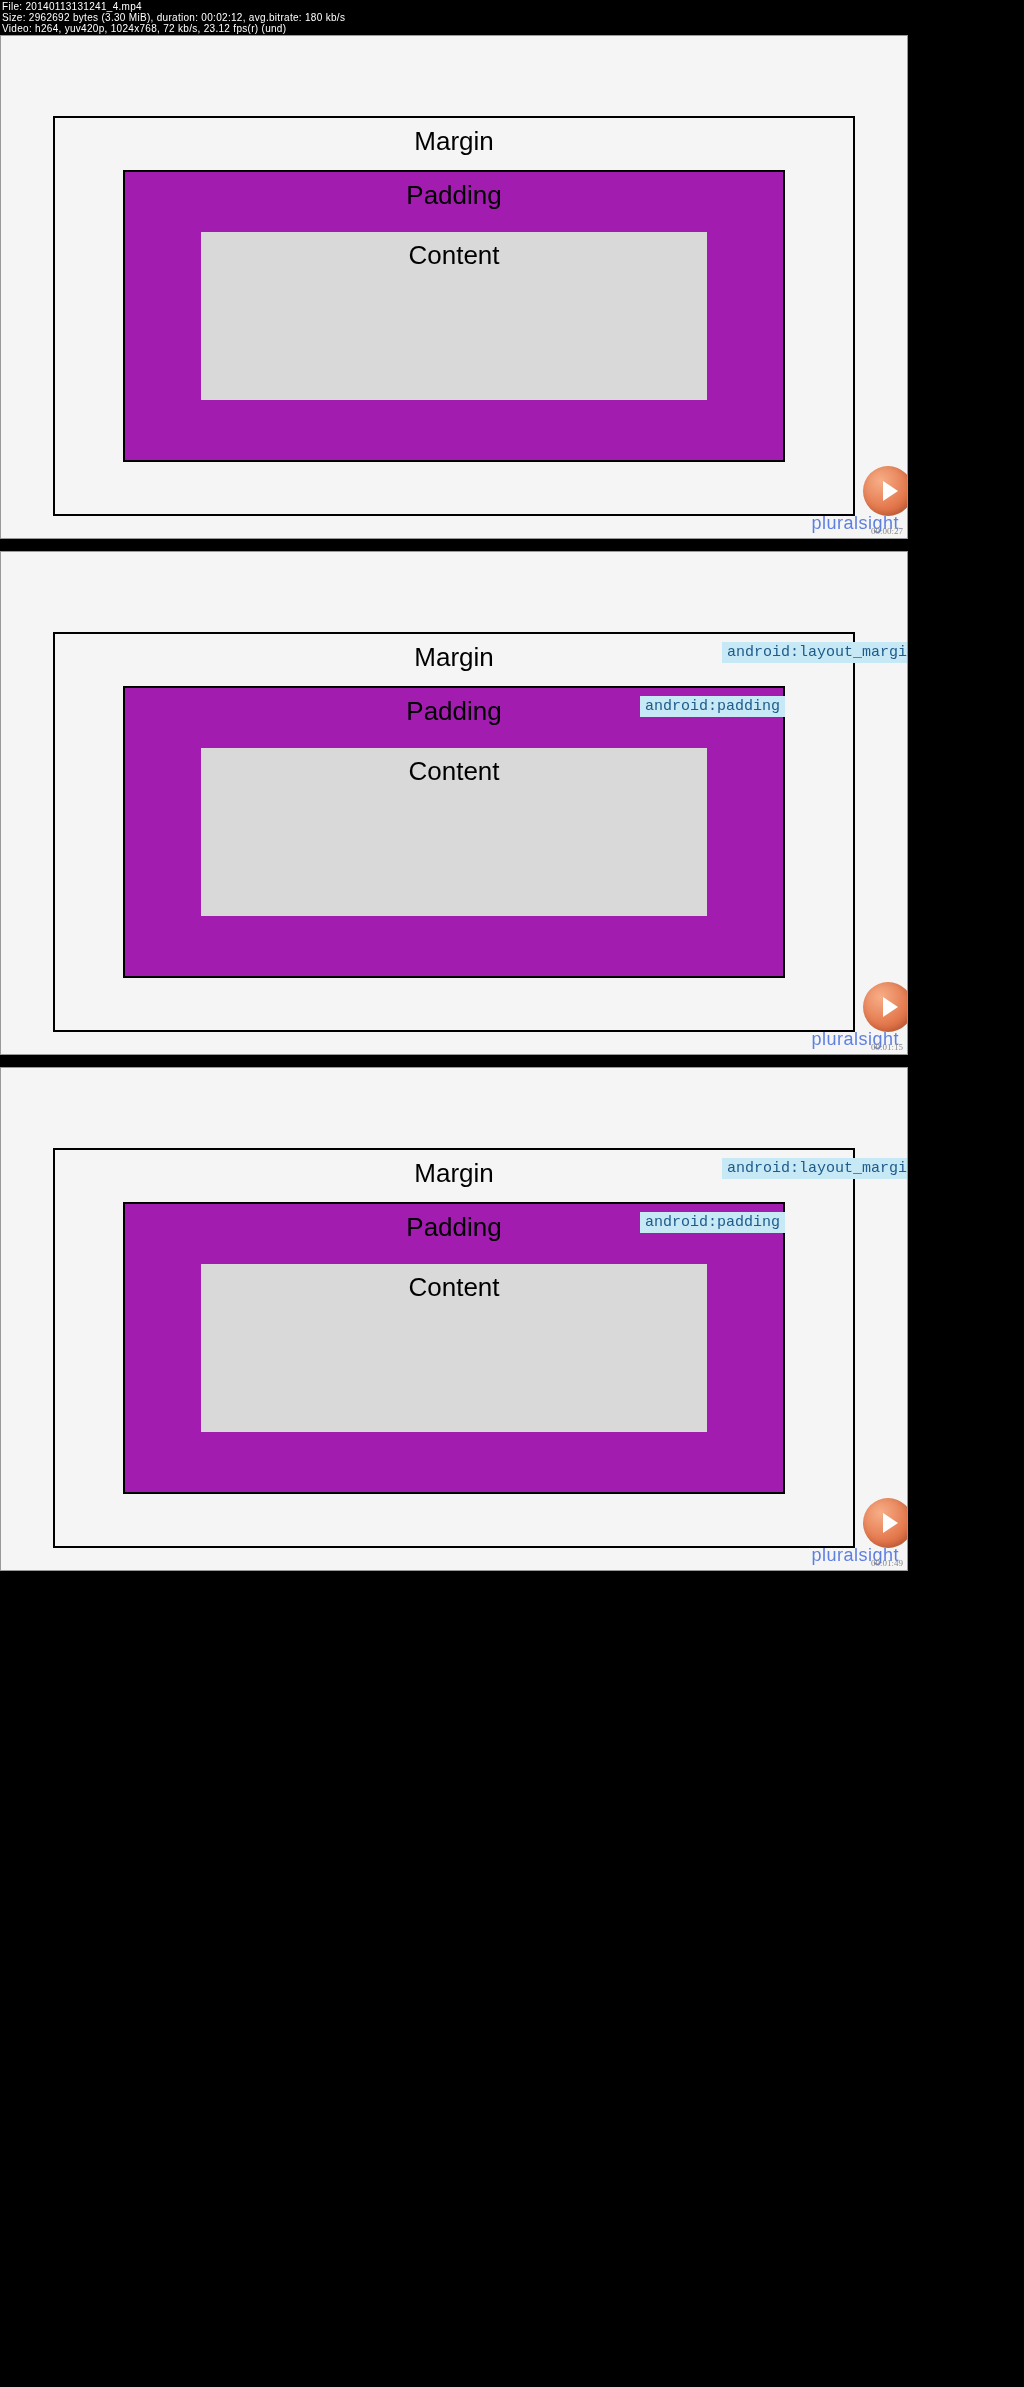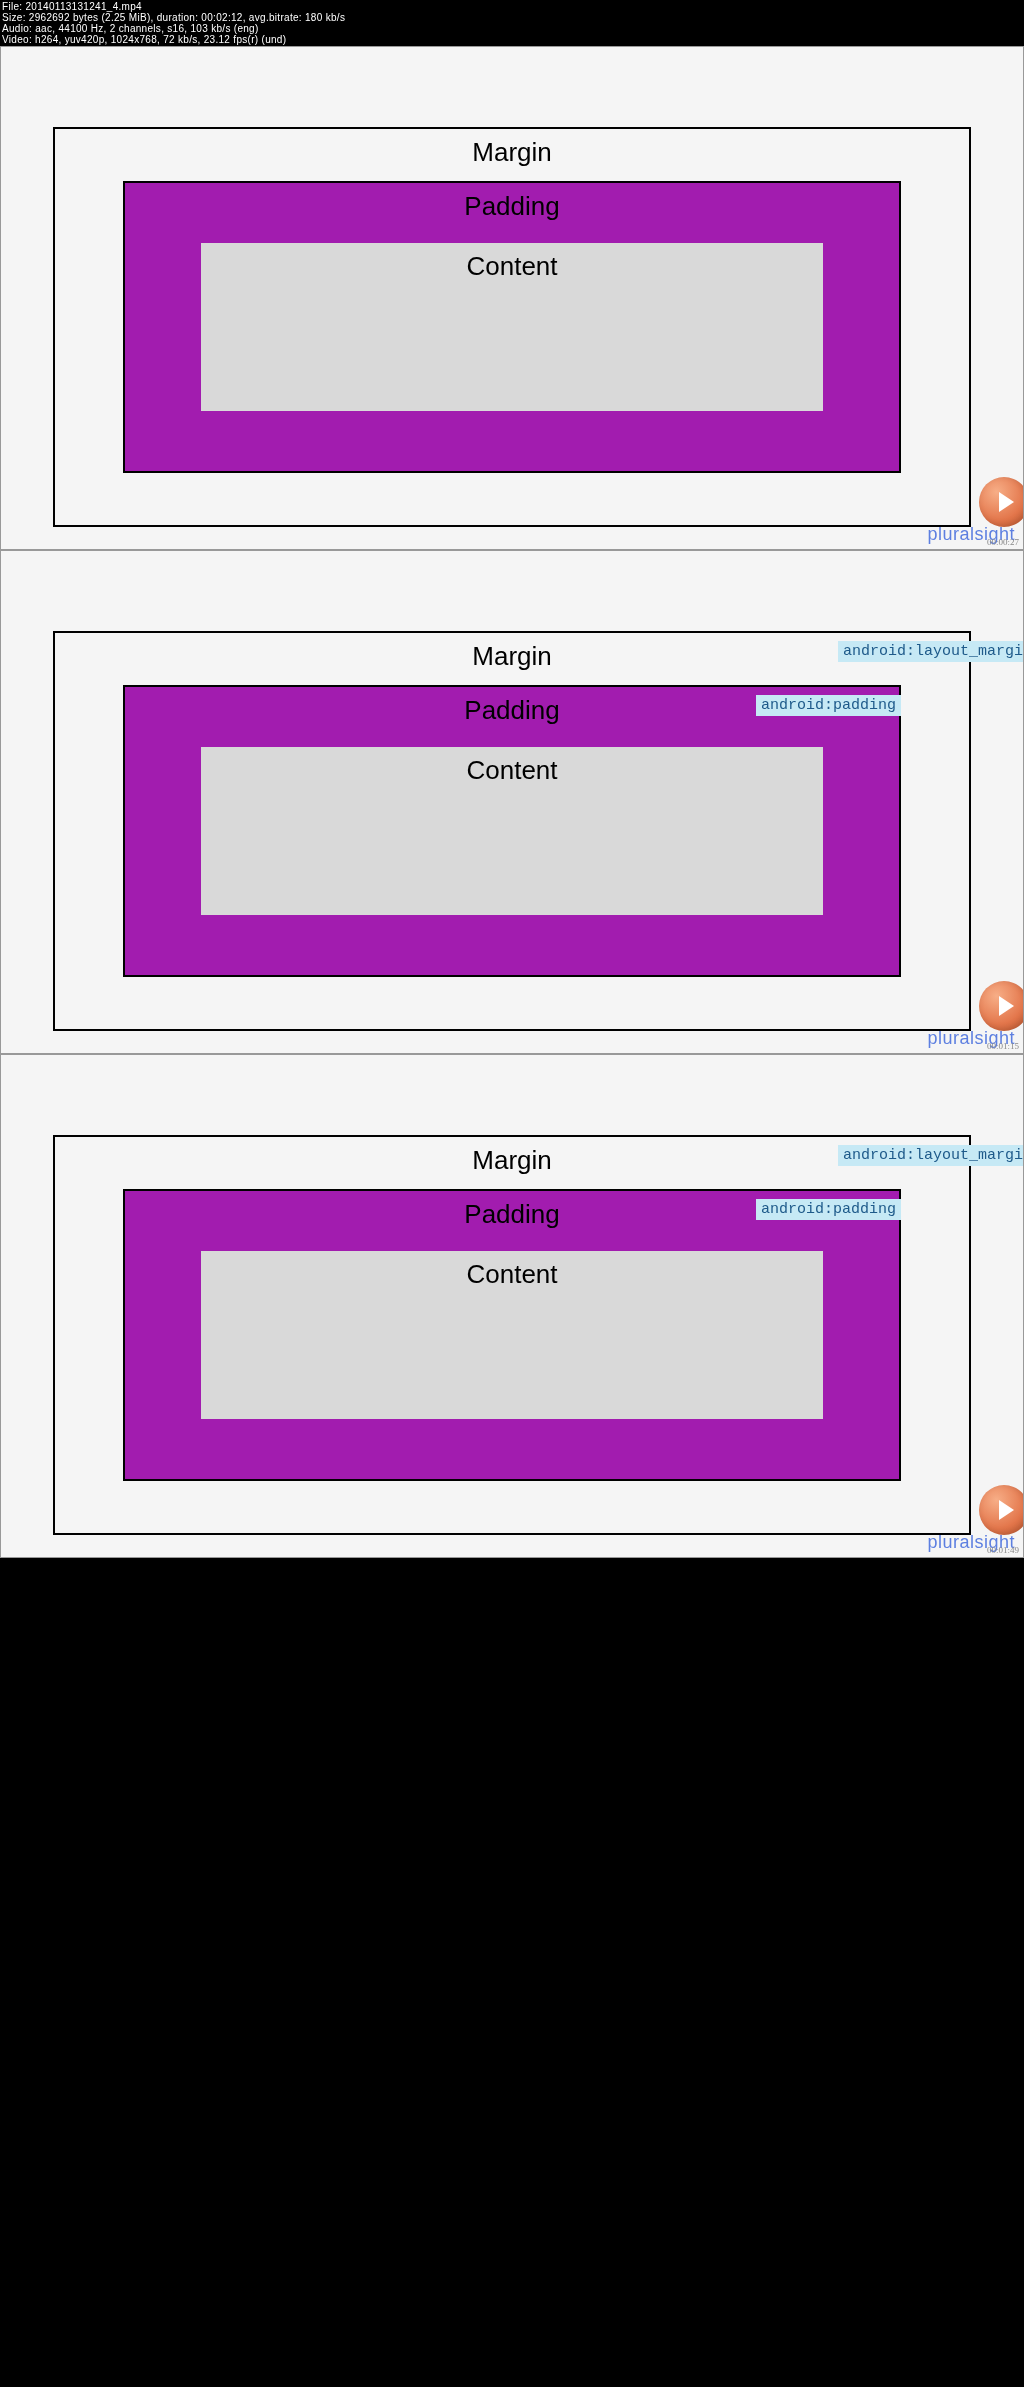--- a/index.html
+++ b/index.html
@@ -12,26 +12,26 @@
     background: #000;
     color: #fff;
     font-family: Arial, sans-serif;
     font-size: 10px;
     line-height: 11px;
     padding: 1px 2px;
     letter-spacing: 0.3px;
   }
   .frame {
     position: relative;
-    width: 1024px;
+    width: 908px;
     height: 504px;
     background: #f5f5f5;
     border: 1px solid #999;
     overflow: hidden;
-    margin-bottom: 0px;
+    margin-bottom: 12px;
   }
   .slide {
     position: absolute;
     left: 52px;
     right: 52px;
     bottom: 22px;
     height: 400px;
     border: 2px solid #000;
     background: #f5f5f5;
   }
@@ -116,22 +116,21 @@
     border-top: 10px solid transparent;
     border-bottom: 10px solid transparent;
     margin-left: 4px;
   }
 </style>
 </head>
 <body>
 
 <div class="header-info">
   <div>File: 20140113131241_4.mp4</div>
-  <div>Size: 2962692 bytes (2.25 MiB), duration: 00:02:12, avg.bitrate: 180 kb/s</div>
-  <div>Audio: aac, 44100 Hz, 2 channels, s16, 103 kb/s (eng)</div>
+  <div>Size: 2962692 bytes (3.30 MiB), duration: 00:02:12, avg.bitrate: 180 kb/s</div>
   <div>Video: h264, yuv420p, 1024x768, 72 kb/s, 23.12 fps(r) (und)</div>
 </div>
 
 <div class="frame">
   <div class="slide">
     <div class="label margin-label">Margin</div>
     <div class="padding-box">
       <div class="label padding-label">Padding</div>
       <div class="content-box">
         <div class="label content-label">Content</div>

